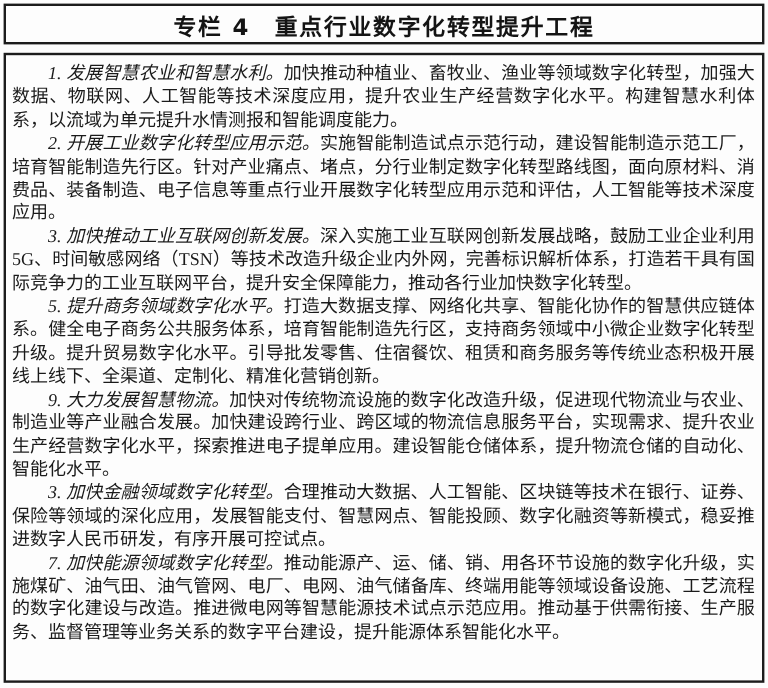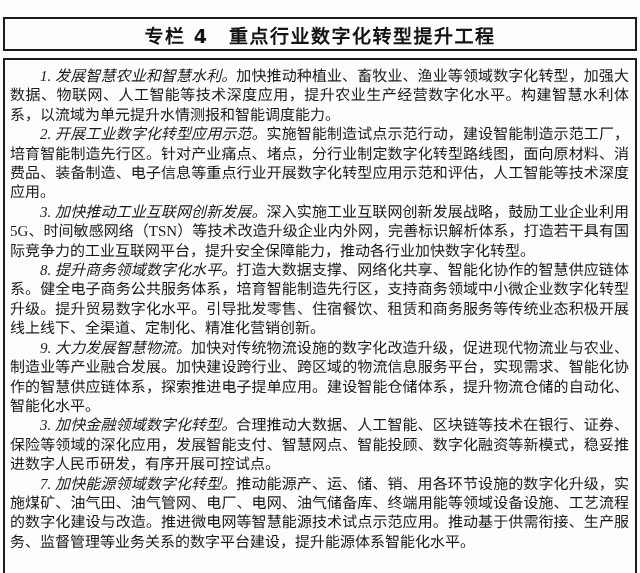--- a/index.html
+++ b/index.html
@@ -7,21 +7,21 @@
   body {
     width: 640px;
     height: 573px;
     background: #ffffff;
     font-family: "Liberation Serif", "DejaVu Serif", serif;
     overflow: hidden;
   }
   .page {
     width: 640px;
     height: 573px;
-    padding: 17px 3px;
+    padding: 3px 3px;
     background: #fdfdfd;
   }
   .title-box {
     border: 2px solid #1c1c1c;
     height: 34px;
     display: flex;
     align-items: center;
     justify-content: center;
     background: #fdfdfd;
   }
@@ -69,22 +69,22 @@
   </div>
 
   <div class="body-box">
 
     <p class="para"><span class="lead">1. 发展智慧农业和智慧水利。</span><span class="body-text">加快推动种植业、畜牧业、渔业等领域数字化转型，加强大数据、物联网、人工智能等技术深度应用，提升农业生产经营数字化水平。构建智慧水利体系，以流域为单元提升水情测报和智能调度能力。</span></p>
 
     <p class="para"><span class="lead">2. 开展工业数字化转型应用示范。</span><span class="body-text">实施智能制造试点示范行动，建设智能制造示范工厂，培育智能制造先行区。针对产业痛点、堵点，分行业制定数字化转型路线图，面向原材料、消费品、装备制造、电子信息等重点行业开展数字化转型应用示范和评估，人工智能等技术深度应用。</span></p>
 
     <p class="para"><span class="lead">3. 加快推动工业互联网创新发展。</span><span class="body-text">深入实施工业互联网创新发展战略，鼓励工业企业利用5G、时间敏感网络（TSN）等技术改造升级企业内外网，完善标识解析体系，打造若干具有国际竞争力的工业互联网平台，提升安全保障能力，推动各行业加快数字化转型。</span></p>
 
-    <p class="para"><span class="lead">8. 提升商务领域数字化水平。</span><span class="body-text">打造大数据支撑、网络化共享、智能化协作的智慧供应链体系。健全电子商务公共服务体系，培育智能制造先行区，支持商务领域中小微企业数字化转型升级。提升贸易数字化水平。引导批发零售、住宿餐饮、租赁和商务服务等传统业态积极开展线上线下、全渠道、定制化、精准化营销创新。</span></p>
+    <p class="para"><span class="lead">5. 提升商务领域数字化水平。</span><span class="body-text">打造大数据支撑、网络化共享、智能化协作的智慧供应链体系。健全电子商务公共服务体系，培育智能制造先行区，支持商务领域中小微企业数字化转型升级。提升贸易数字化水平。引导批发零售、住宿餐饮、租赁和商务服务等传统业态积极开展线上线下、全渠道、定制化、精准化营销创新。</span></p>
 
-    <p class="para"><span class="lead">9. 大力发展智慧物流。</span><span class="body-text">加快对传统物流设施的数字化改造升级，促进现代物流业与农业、制造业等产业融合发展。加快建设跨行业、跨区域的物流信息服务平台，实现需求、智能化协作的智慧供应链体系，探索推进电子提单应用。建设智能仓储体系，提升物流仓储的自动化、智能化水平。</span></p>
+    <p class="para"><span class="lead">9. 大力发展智慧物流。</span><span class="body-text">加快对传统物流设施的数字化改造升级，促进现代物流业与农业、制造业等产业融合发展。加快建设跨行业、跨区域的物流信息服务平台，实现需求、提升农业生产经营数字化水平，探索推进电子提单应用。建设智能仓储体系，提升物流仓储的自动化、智能化水平。</span></p>
 
     <p class="para"><span class="lead">3. 加快金融领域数字化转型。</span><span class="body-text">合理推动大数据、人工智能、区块链等技术在银行、证券、保险等领域的深化应用，发展智能支付、智慧网点、智能投顾、数字化融资等新模式，稳妥推进数字人民币研发，有序开展可控试点。</span></p>
 
     <p class="para"><span class="lead">7. 加快能源领域数字化转型。</span><span class="body-text">推动能源产、运、储、销、用各环节设施的数字化升级，实施煤矿、油气田、油气管网、电厂、电网、油气储备库、终端用能等领域设备设施、工艺流程的数字化建设与改造。推进微电网等智慧能源技术试点示范应用。推动基于供需衔接、生产服务、监督管理等业务关系的数字平台建设，提升能源体系智能化水平。</span></p>
 
   </div>
 </div>
 
 </body></html>

